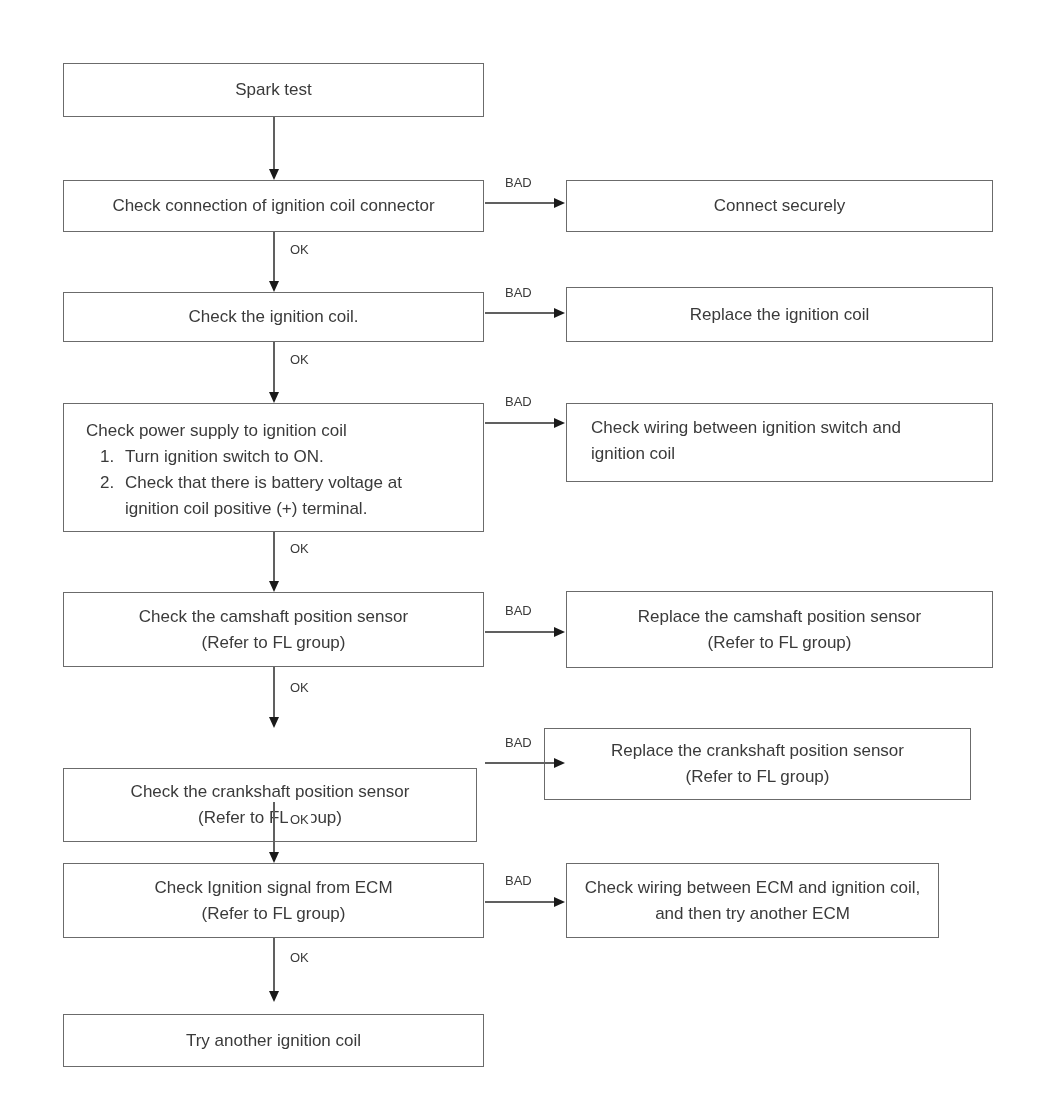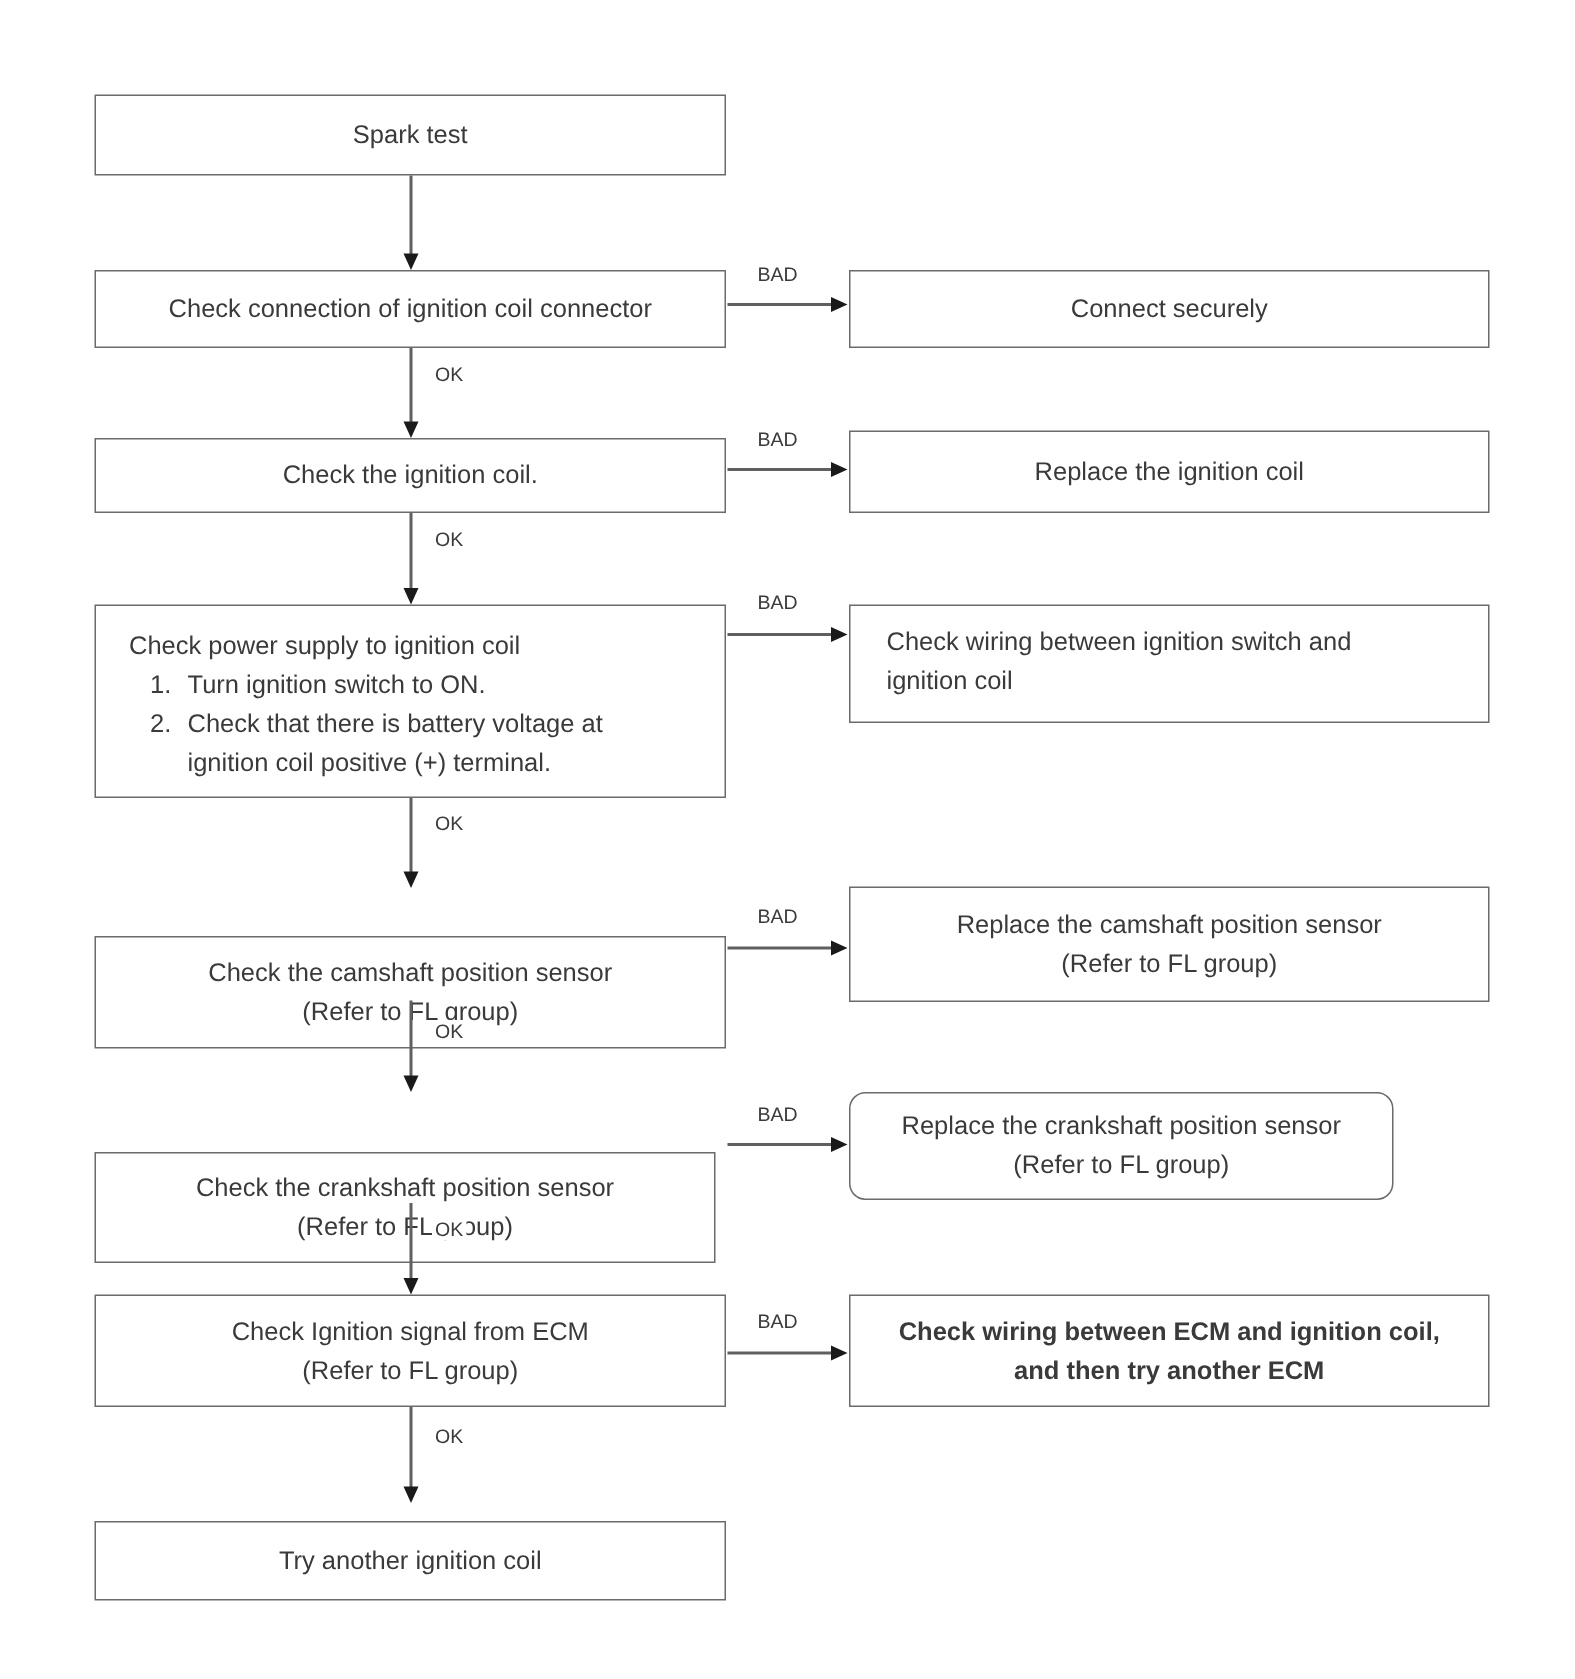--- a/index.html
+++ b/index.html
@@ -106,21 +106,21 @@
     <div class="pw-step">
       <span class="pw-num">1.</span>
       <span class="pw-text">Turn ignition switch to ON.</span>
     </div>
     <div class="pw-step">
       <span class="pw-num">2.</span>
       <span class="pw-text">Check that there is battery voltage at ignition coil positive (+) terminal.</span>
     </div>
   </div>
 
-  <div class="box" style="left:63px; top:592px; width:421px; height:75px;margin-top:32px;">
+  <div class="box" style="left:63px; top:592px; width:421px; height:75px;">
     <div>Check the camshaft position sensor</div>
     <div>(Refer to FL group)</div>
   </div>
 
   <div class="box" style="left:63px; top:728px; width:414px; height:74px;margin-top:40px;">
     <div>Check the crankshaft position sensor</div>
     <div>(Refer to FL group)</div>
   </div>
 
   <div class="box" style="left:63px; top:863px; width:421px; height:75px;">
@@ -145,26 +145,26 @@
       <div>Check wiring between ignition switch and</div>
       <div>ignition coil</div>
     </div>
   </div>
 
   <div class="box" style="left:566px; top:591px; width:427px; height:77px;">
     <div>Replace the camshaft position sensor</div>
     <div>(Refer to FL group)</div>
   </div>
 
-  <div class="box" style="left:566px; top:728px; width:363px; height:72px;border-radius:11px;">
+  <div class="box" style="left:544px; top:728px; width:427px; height:72px;">
     <div>Replace the crankshaft position sensor</div>
     <div>(Refer to FL group)</div>
   </div>
 
-  <div class="box" style="left:566px; top:863px; width:427px; height:75px;font-weight:bold;">
+  <div class="box" style="left:566px; top:863px; width:373px; height:75px;">
     <div>Check wiring between ECM and ignition coil,</div>
     <div>and then try another ECM</div>
   </div>
 
   <div class="line-v" style="left:273px; top:117px; height:53px;"></div>
   <div class="arrow-down" style="left:269px; top:169px;"></div>
 
   <div class="line-v" style="left:273px; top:232px; height:50px;"></div>
   <div class="arrow-down" style="left:269px; top:281px;"></div>
 

